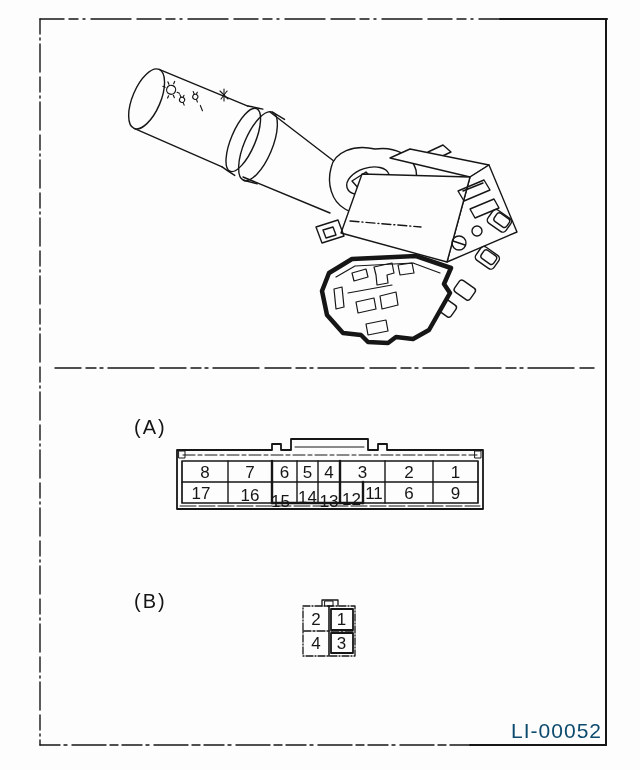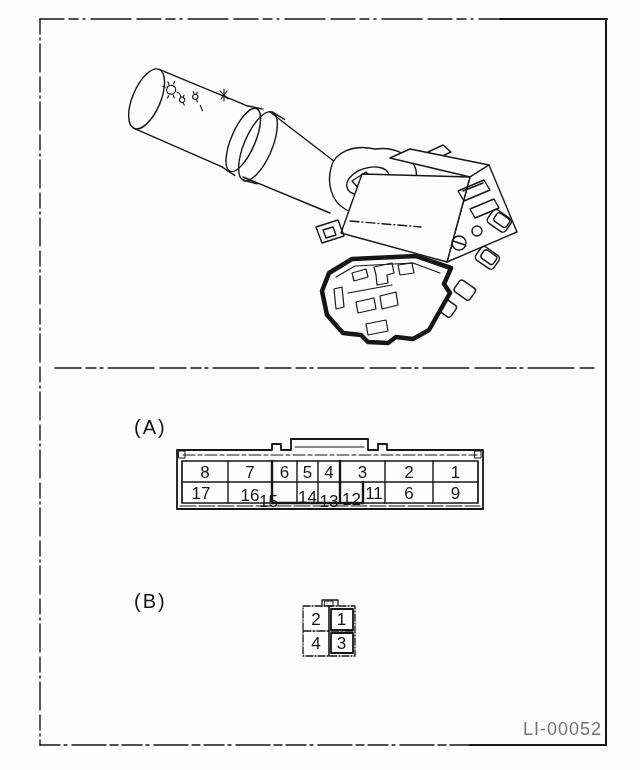--- a/index.html
+++ b/index.html
@@ -11,21 +11,21 @@
   .label{
     position:absolute; font-size:20px; letter-spacing:2px; color:#151515;
     font-weight:400;
   }
   .cell{
     position:absolute; display:flex; align-items:center; justify-content:center;
     font-size:17px; color:#161616; line-height:1;
   }
   .cell-b{font-size:17px;}
   .figcode{
-    position:absolute; right:38px; top:719px; font-size:18px; color:#737373;
+    position:absolute; right:38px; top:719px; font-size:21px; color:#0c4a6e;
     letter-spacing:1px;
   }
 </style>
 </head>
 <body>
 
 <div class="page">
 
   <svg class="art" viewBox="0 0 640 770" fill="none" stroke="#161616" stroke-width="1.4" stroke-linecap="round" stroke-linejoin="round">
 
@@ -177,21 +177,21 @@
   <div class="cell" style="left:228px; top:462px; width:44px; height:20px;">7</div>
   <div class="cell" style="left:272px; top:462px; width:25px; height:20px;">6</div>
   <div class="cell" style="left:297px; top:462px; width:21px; height:20px;">5</div>
   <div class="cell" style="left:318px; top:462px; width:22px; height:20px;">4</div>
   <div class="cell" style="left:340px; top:462px; width:45px; height:20px;">3</div>
   <div class="cell" style="left:385px; top:462px; width:48px; height:20px;">2</div>
   <div class="cell" style="left:433px; top:462px; width:45px; height:20px;">1</div>
 
   <div class="cell" style="left:182px; top:483px; width:38px; height:20px;">17</div>
   <div class="cell" style="left:228px; top:483px; width:44px; height:24px;">16</div>
-  <div class="cell" style="left:256px; top:483px; width:25px; height:36px;">15</div>
+  <div class="cell" style="left:268px; top:483px; width:25px; height:36px;">15</div>
   <div class="cell" style="left:297px; top:483px; width:21px; height:28px;">14</div>
   <div class="cell" style="left:318px; top:483px; width:22px; height:36px;">13</div>
   <div class="cell" style="left:340px; top:483px; width:23px; height:32px;">12</div>
   <div class="cell" style="left:363px; top:483px; width:22px; height:20px;">11</div>
   <div class="cell" style="left:385px; top:483px; width:48px; height:20px;">6</div>
   <div class="cell" style="left:433px; top:483px; width:45px; height:20px;">9</div>
 
   <div class="label" style="left:134px; top:590px;">(B)</div>
 
   <div class="cell cell-b" style="left:304px; top:608px; width:24px; height:22px;">2</div>

